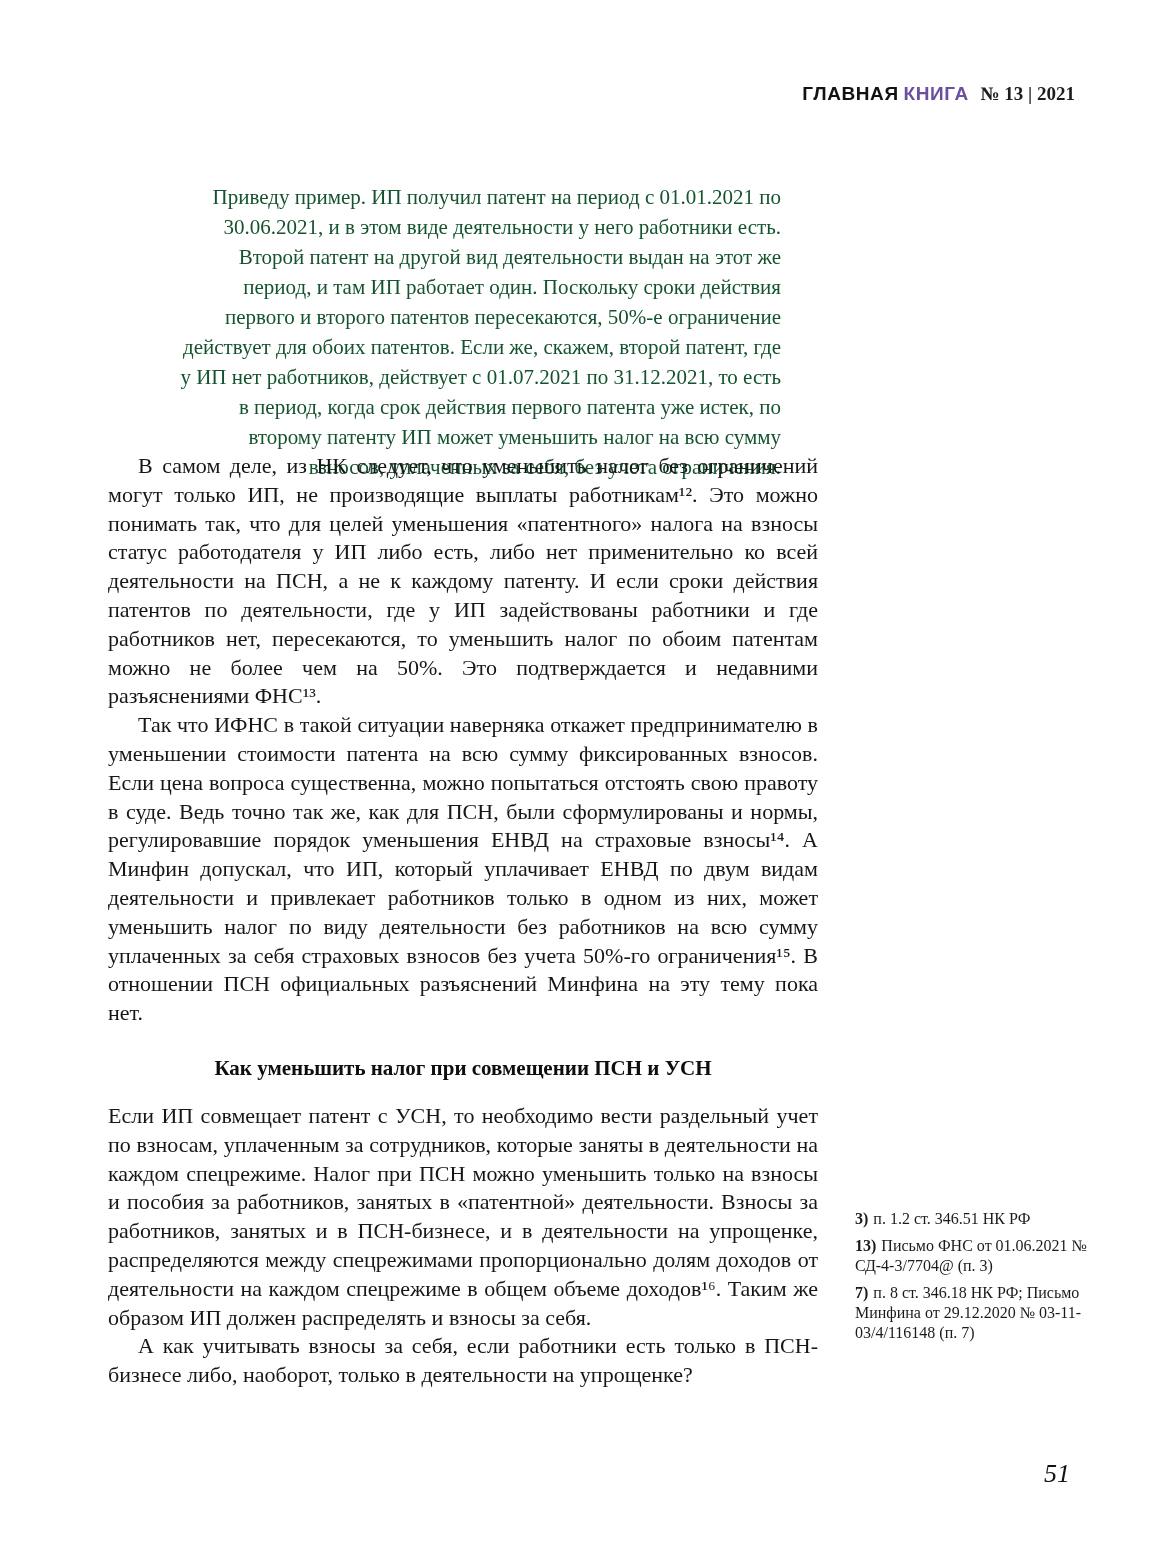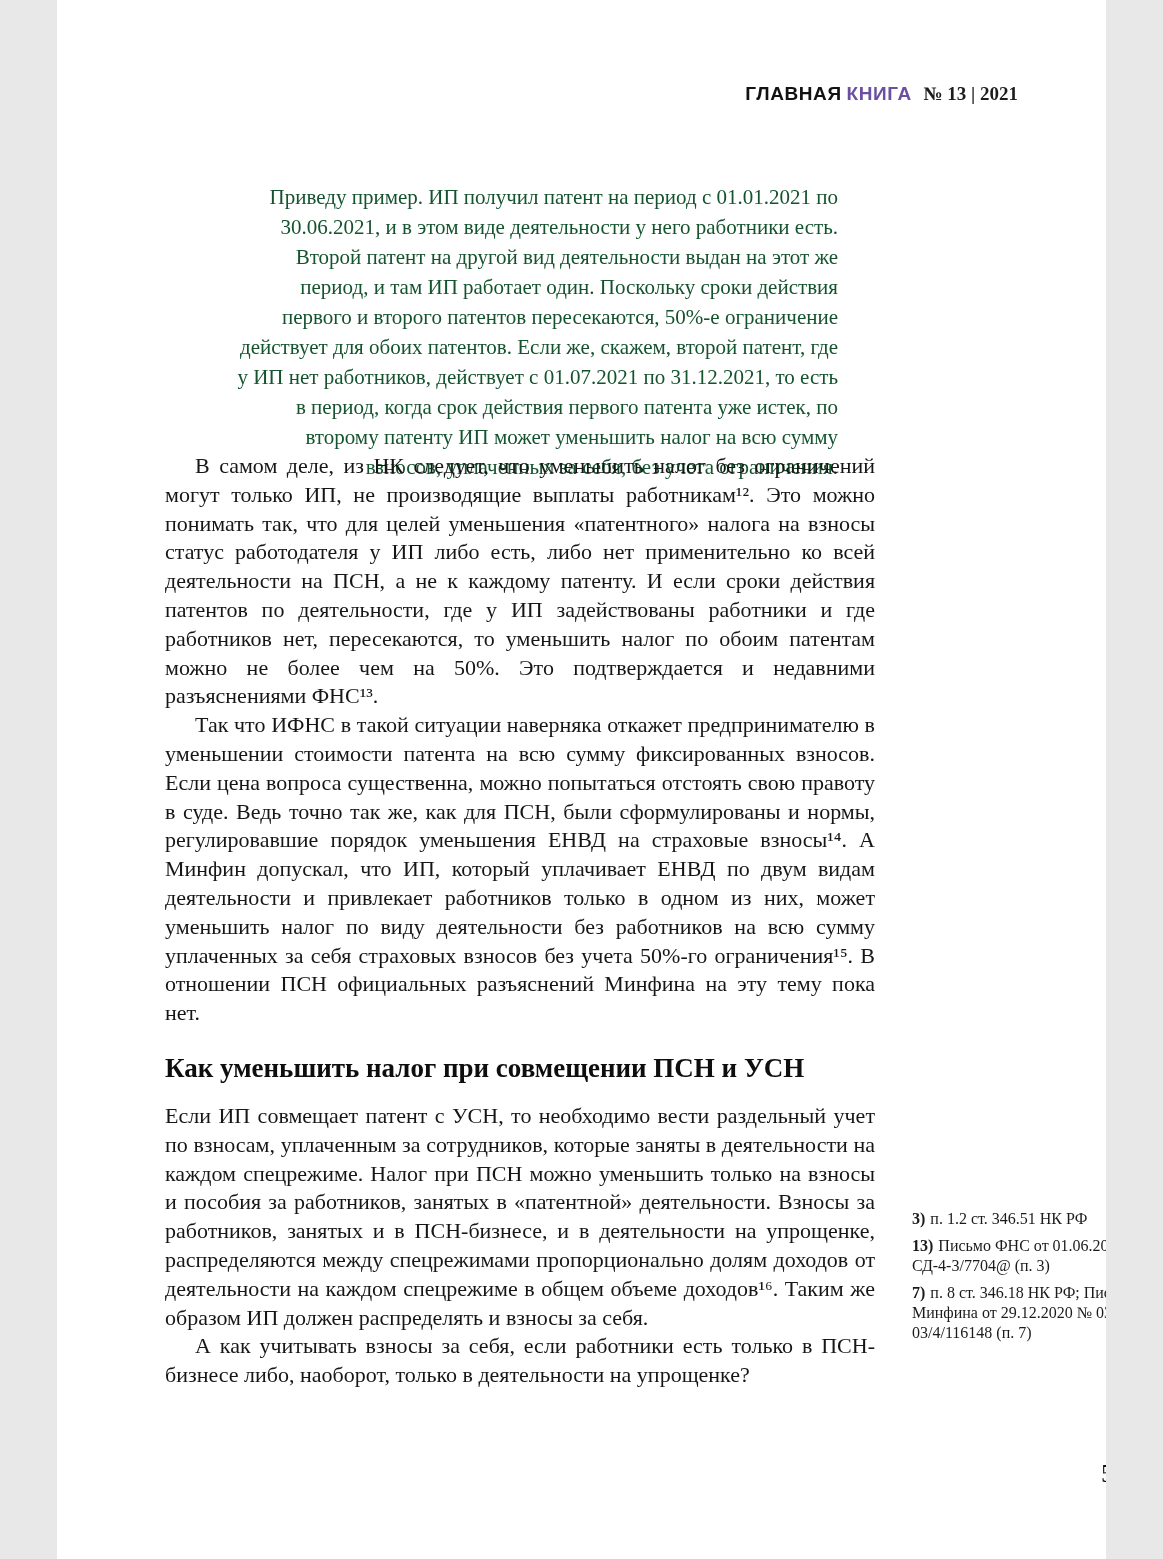--- a/index.html
+++ b/index.html
@@ -1,18 +1,18 @@
 <!DOCTYPE html>
 <html lang="ru"><head>
 <meta charset="utf-8">
 <style>
   html, body { margin: 0; padding: 0; background: #e8e8e8; }
   .page {
     position: relative;
-    width: 1049px;
+    width: 1163px;
     height: 1559px;
     margin: 0 auto;
     background: #ffffff;
     font-family: "Liberation Serif", "DejaVu Serif", serif;
     color: #1b1b1b;
     overflow: hidden;
   }
 
   
   .header {
@@ -56,25 +56,25 @@
     top: 452px;
     width: 710px;
     font-size: 22px;
     line-height: 28.8px;
     text-align: justify;
     color: #161616;
   }
   .body-col p { margin: 0; }
   .body-col p.indent { text-indent: 30px; }
   .section-heading {
-    font-size: 27px;
+    font-size: 21px;
     line-height: 30px;
     font-weight: bold;
     margin: 25px 0 19px 0;
-    text-align: left;
+    text-align: center;
     color: #0e0e0e;
   }
 
   
   .footnotes {
     position: absolute;
     left: 855px;
     top: 1209px;
     width: 258px;
     font-size: 16px;
@@ -86,20 +86,21 @@
   .footnote .fn-label { font-weight: bold; margin-right: 5px; }
 
   
   .page-number {
     position: absolute;
     left: 1044px;
     top: 1459px;
     font-size: 26px;
     line-height: 30px;
     color: #111111;
+    font-style: italic;
   }
 </style>
 </head>
 <body>
 
 <div class="page">
 
   <div class="header">
     <span class="brand">ГЛАВНАЯ</span>
     <span class="brand brand-accent">КНИГА</span>

